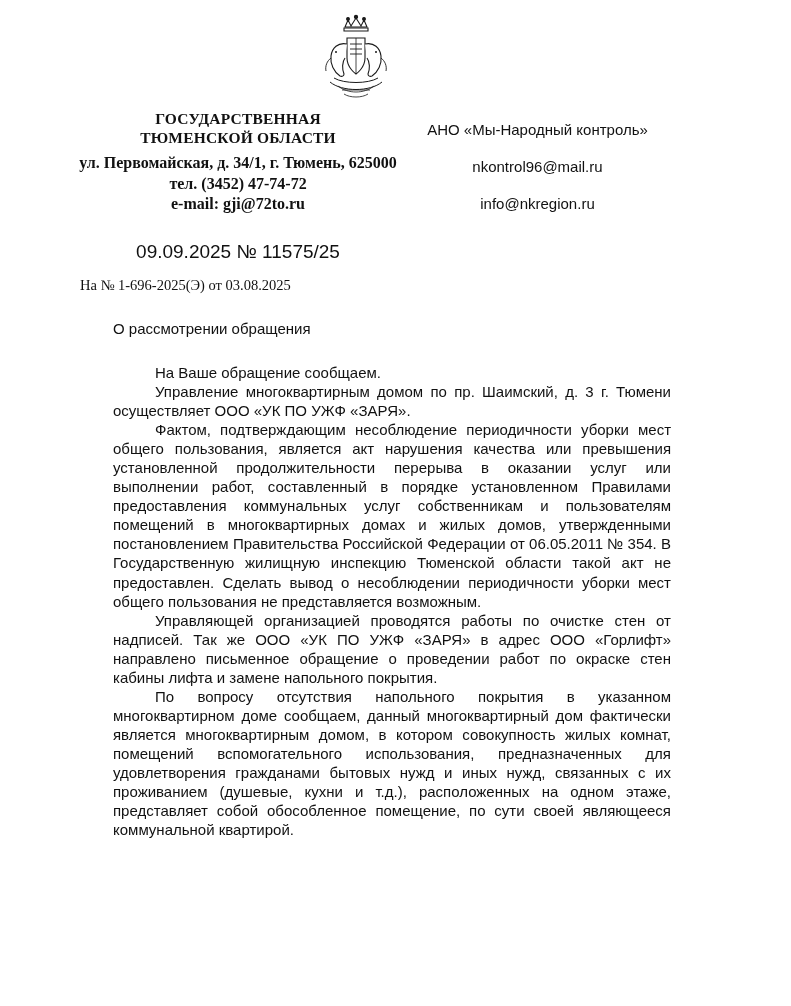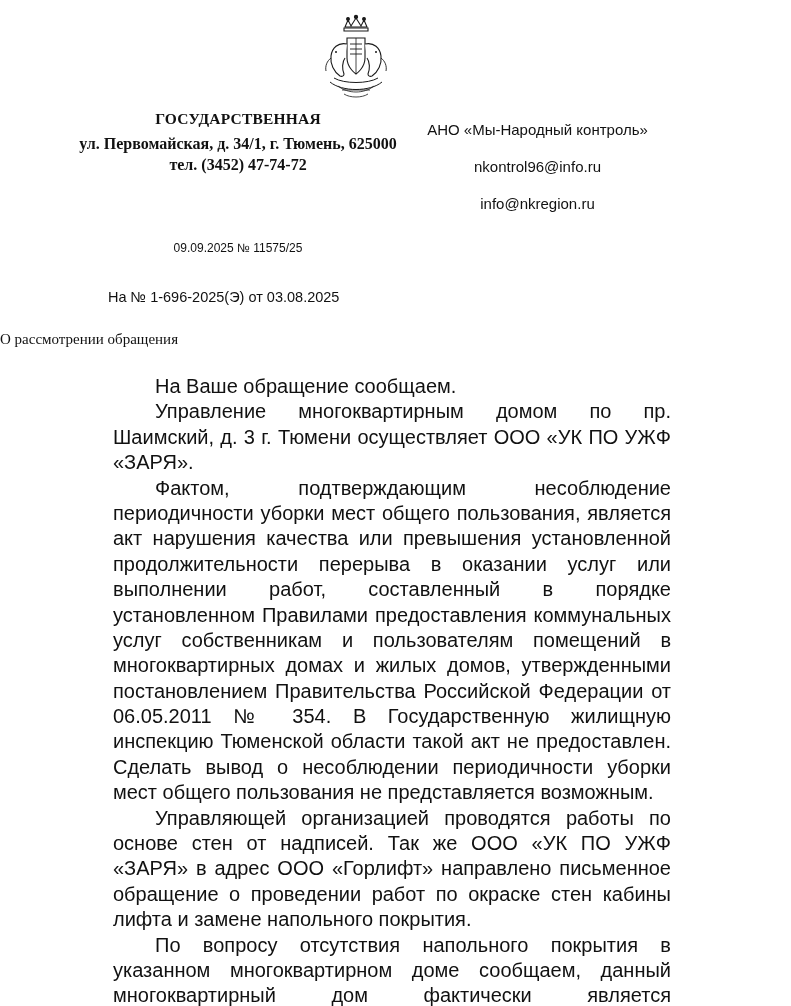--- a/index.html
+++ b/index.html
@@ -75,46 +75,47 @@
   .header-right div:last-child {
     margin-bottom: 16px;
   }
 
   .doc-number {
     text-align: center;
     width: 360px;
     padding-left: 36px;
     box-sizing: border-box;
     font-family: "Liberation Sans", sans-serif;
-    font-size: 12px;
+    font-size: 19px;
     margin-top: 14px;
   }
 
   .reply-ref {
-    font-family: Liberation Sans, sans-serif;
+    font-family: Liberation Serif, serif;
     font-size: 14.5px;
-    margin-top: 34px;
-    padding-left: 108px;
+    margin-top: 14px;
+    padding-left: 80px;
   }
 
   .subject {
-    font-family: Liberation Serif, serif;
+    font-family: Liberation Sans, sans-serif;
     font-size: 15px;
     margin-top: 26px;
+    padding-left: 113px;
   }
 
   
   .body-area {
     padding: 0 40px 0 113px;
     margin-top: 26px;
   }
   .body-area p {
     margin: 0;
     font-family: "Liberation Sans", sans-serif;
-    font-size: 20px;
+    font-size: 15px;
     line-height: 1.27;
     text-align: justify;
     text-indent: 42px;
     text-justify: inter-word;
   }
 </style>
 </head>
 <body>
 
 <div class="page">
@@ -150,44 +151,46 @@
             <path d="M30 80 C36 84 48 84 54 80" stroke-width="0.8"></path>
           </g>
         </svg>
       </span>
     </div>
 
     <div class="header-cols">
       <div class="header-left">
         <div class="org-name">
           <div>ГОСУДАРСТВЕННАЯ</div>
+          <div>ТЮМЕНСКОЙ ОБЛАСТИ</div>
         </div>
         <div class="org-contacts">
           <div>ул. Первомайская, д. 34/1, г. Тюмень, 625000</div>
           <div>тел. (3452) 47-74-72</div>
+          <div>e-mail: gji@72to.ru</div>
         </div>
       </div>
 
       <div class="header-right">
         <div>АНО «Мы-Народный контроль»</div>
-        <div>nkontrol96@info.ru</div>
+        <div>nkontrol96@mail.ru</div>
         <div>info@nkregion.ru</div>
       </div>
     </div>
 
     <div class="header-cols">
       <div class="doc-number">09.09.2025 № 11575/25</div>
     </div>
 
     <div class="reply-ref">На № 1-696-2025(Э) от 03.08.2025</div>
 
     <div class="subject">О рассмотрении обращения</div>
   </div>
 
   <div class="body-area">
     <p>На Ваше обращение сообщаем.</p>
     <p>Управление многоквартирным домом по пр. Шаимский, д. 3 г. Тюмени осуществляет ООО «УК ПО УЖФ «ЗАРЯ».</p>
     <p>Фактом, подтверждающим несоблюдение периодичности уборки мест общего пользования, является акт нарушения качества или превышения установленной продолжительности перерыва в оказании услуг или выполнении работ, составленный в порядке установленном Правилами предоставления коммунальных услуг собственникам и пользователям помещений в многоквартирных домах и жилых домов, утвержденными постановлением Правительства Российской Федерации от 06.05.2011 № 354. В Государственную жилищную инспекцию Тюменской области такой акт не предоставлен. Сделать вывод о несоблюдении периодичности уборки мест общего пользования не представляется возможным.</p>
-    <p>Управляющей организацией проводятся работы по основе стен от надписей. Так же ООО «УК ПО УЖФ «ЗАРЯ» в адрес ООО «Горлифт» направлено письменное обращение о проведении работ по окраске стен кабины лифта и замене напольного покрытия.</p>
+    <p>Управляющей организацией проводятся работы по очистке стен от надписей. Так же ООО «УК ПО УЖФ «ЗАРЯ» в адрес ООО «Горлифт» направлено письменное обращение о проведении работ по окраске стен кабины лифта и замене напольного покрытия.</p>
     <p>По вопросу отсутствия напольного покрытия в указанном многоквартирном доме сообщаем, данный многоквартирный дом фактически является многоквартирным домом, в котором совокупность жилых комнат, помещений вспомогательного использования, предназначенных для удовлетворения гражданами бытовых нужд и иных нужд, связанных с их проживанием (душевые, кухни и т.д.), расположенных на одном этаже, представляет собой обособленное помещение, по сути своей являющееся коммунальной квартирой.</p>
   </div>
 
 </div>
 
 </body></html>

